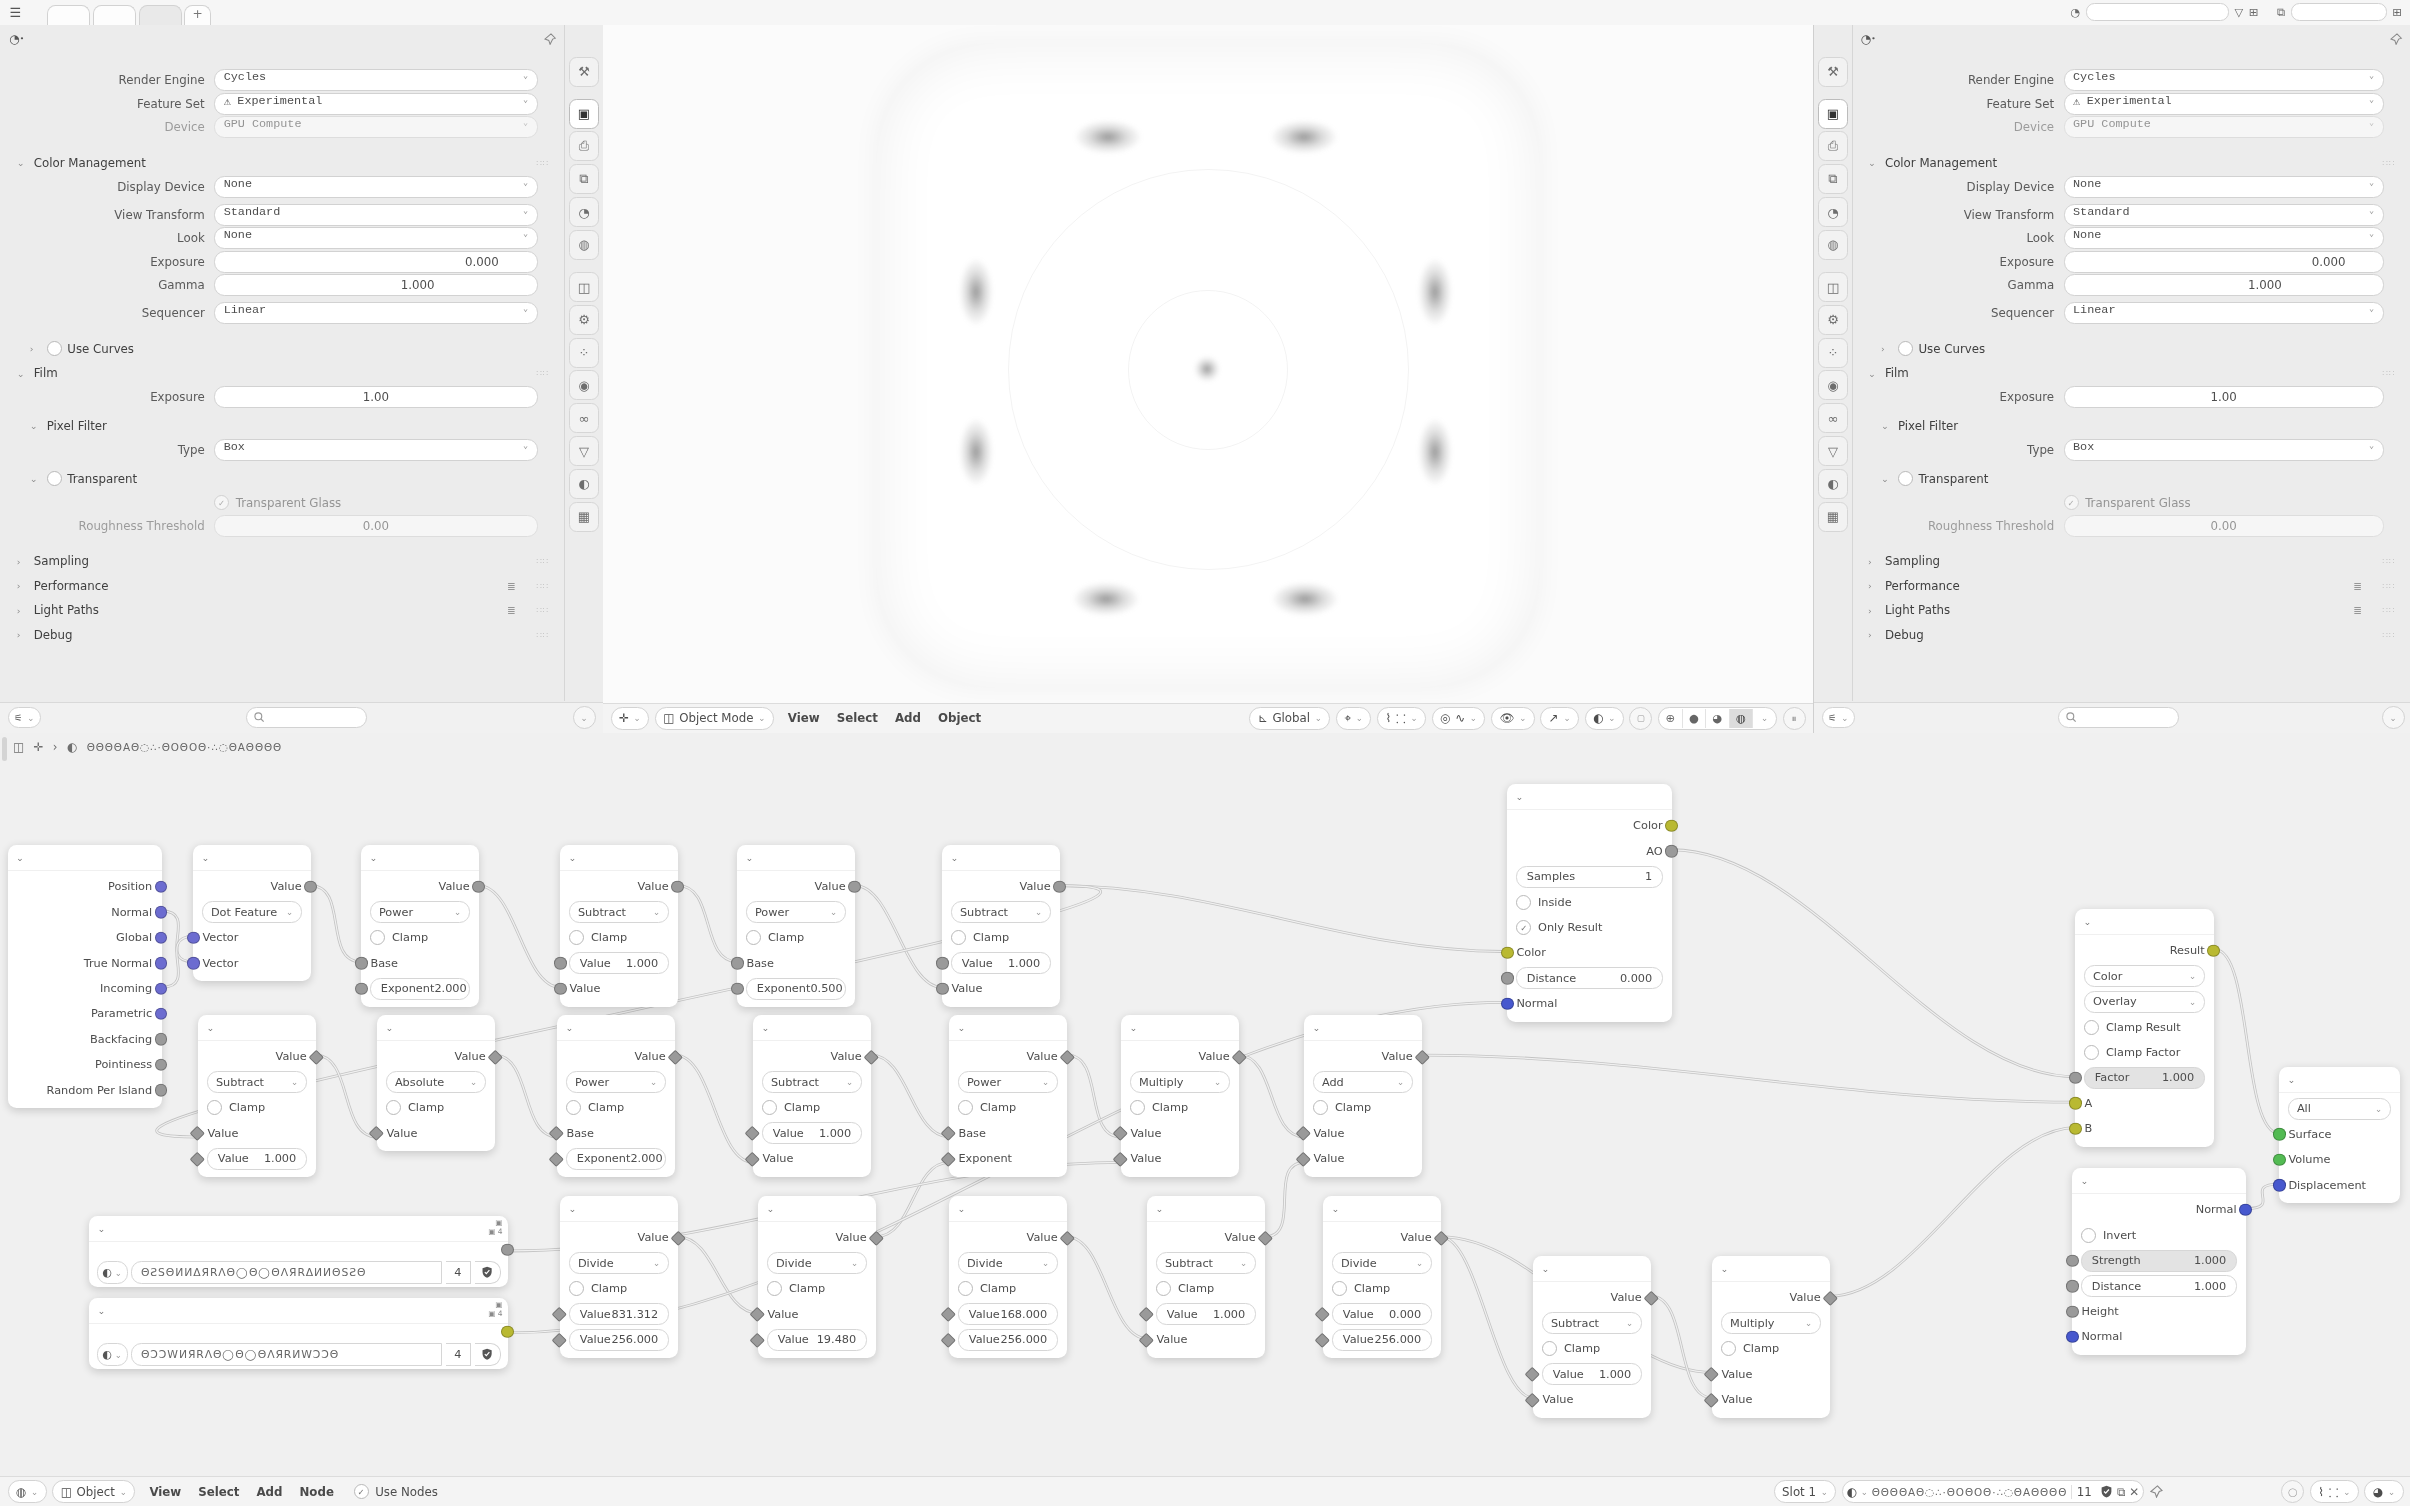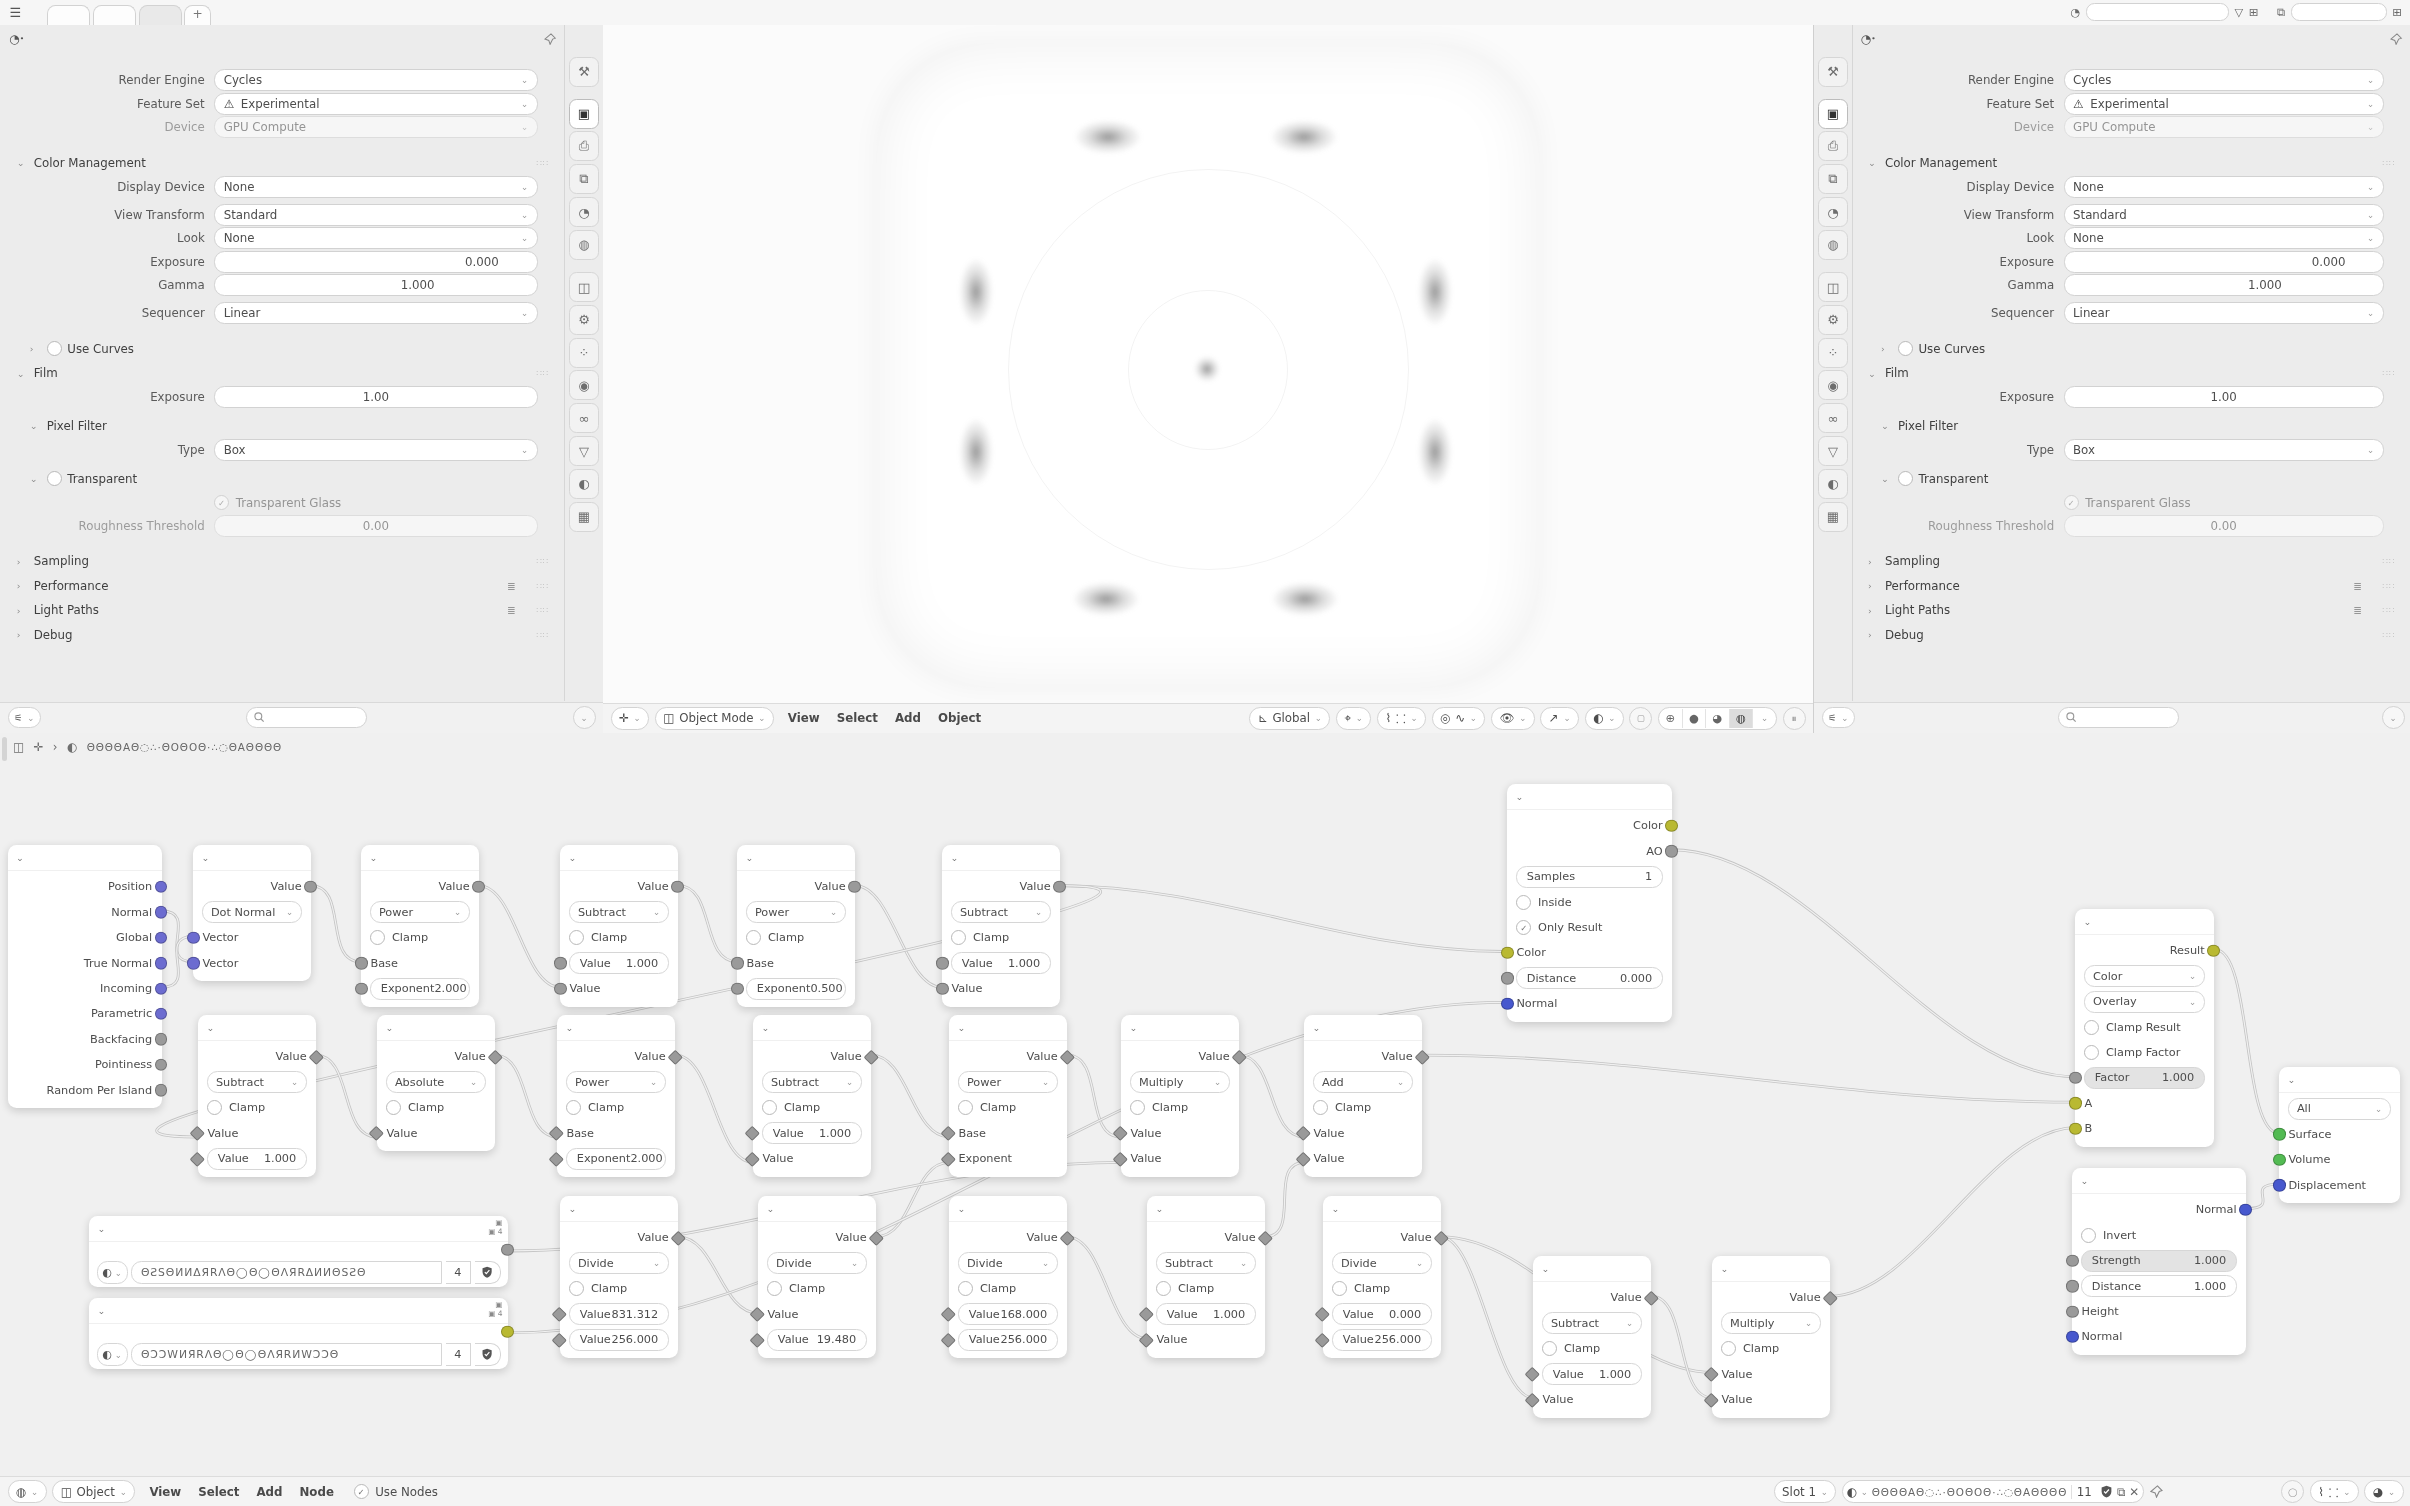--- a/index.html
+++ b/index.html
@@ -28,21 +28,21 @@
   #props-left .props-body{left:3.8px;right:41px;}
   #props-right .props-body{left:41px;right:3.8px;}
   .tabstrip{position:absolute;top:0;bottom:32px;width:38px;display:flex;flex-direction:column;align-items:center;padding-top:32px;gap:2.8px;}
   #props-left .tabstrip{right:0;border-left:0.9px solid #d6d6d6;}
   #props-right .tabstrip{left:0;border-right:0.9px solid #d6d6d6;}
   .ptab{width:28px;height:28px;border:0.9px solid #d6d6d6;border-radius:7.5px;display:flex;align-items:center;justify-content:center;font-size:13px;color:#6d6d6d;background:#f2f2f2;cursor:pointer;}
   .ptab.active{background:#fff;color:#333;border-color:#bcbcbc;}
   .prow{display:flex;align-items:center;height:23.5px;}
   .prow .plabel{width:36%;text-align:right;padding-right:9.4px;color:#5a5a5a;}
   .prow .pctrl{flex:1;margin-right:24.5px;position:relative;}
-  .pselect{height:20px;border:0.9px solid #d2d2d2;border-radius:10.4px;background:#fff;display:flex;align-items:center;padding:0 8.5px;gap:6.6px;color:#4d4d4d;}
+  .pselect{height:20px;border:0.9px solid #d2d2d2;border-radius:10.4px;background:#fff;display:flex;padding:0 8.5px;gap:6.6px;color:#4d4d4d;font-family:Liberation Mono, monospace;}
   .pselect .caret{margin-left:auto;}
   .pfield{height:20px;border:0.9px solid #d2d2d2;border-radius:10.4px;background:#fff;display:flex;align-items:center;justify-content:center;color:#4d4d4d;position:relative;overflow:hidden;}
   .pfill{position:absolute;left:0;top:0;bottom:0;background:#e2e2e2;}
   .pfield span{position:relative;}
   .psection{display:flex;align-items:center;height:24.5px;color:#3f3f3f;gap:5.6px;padding-left:13px;}
   .psection .grid-dots{margin-left:auto;margin-right:13px;color:#c4c4c4;font-size:8.5px;letter-spacing:0.9px;}
   .preset-ic{color:#7c7c7c;font-size:10.4px;margin-right:7.5px;}
   .arrow{color:#8b8b8b;font-size:9.4px;width:11.3px;display:inline-block;}
   .ccircle{width:13px;height:13px;border:0.9px solid #b9b9b9;border-radius:50%;background:#fff;display:inline-flex;align-items:center;justify-content:center;font-size:8.5px;color:#777;}
   .disabled{opacity:.55;}
@@ -723,21 +723,21 @@
           <div class="node-head">
             <span>⌄</span>
           </div>
           <div style="padding: 3.8px 0px 5.6px;">
             <div class="nrow out">
               <span>Value</span>
               <span class="sock R" style="background: rgb(154, 154, 154);"></span>
             </div>
             <div class="nrow">
               <span class="nsel">
-                <span>Dot Normal</span>
+                <span>Dot Feature</span>
                 <span class="caret">⌄</span>
               </span>
             </div>
             <div class="nrow">
               <span>Vector</span>
               <span class="sock L" style="background: rgb(108, 108, 208);"></span>
             </div>
             <div class="nrow">
               <span>Vector</span>
               <span class="sock L" style="background: rgb(108, 108, 208);"></span>

